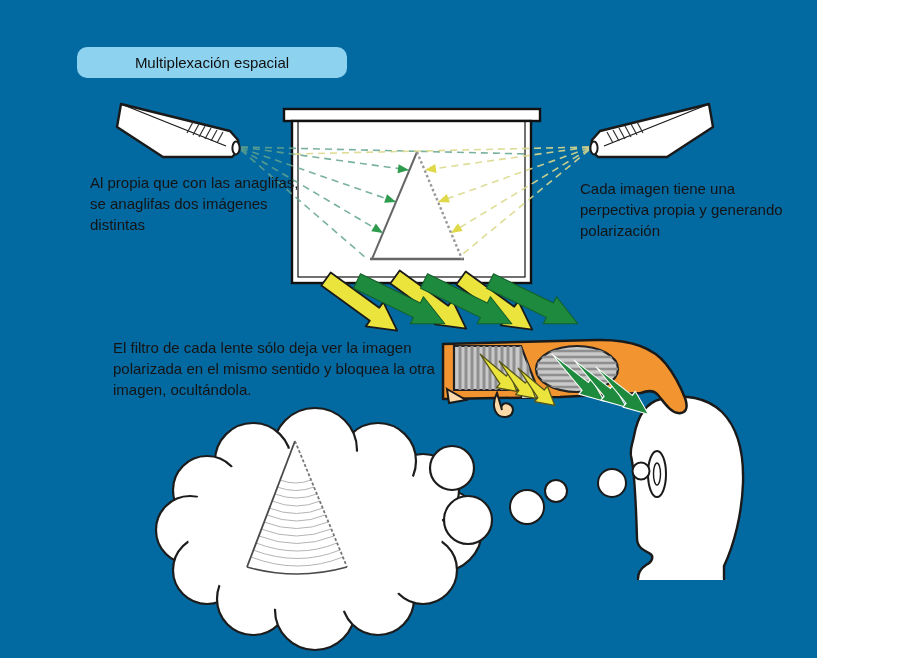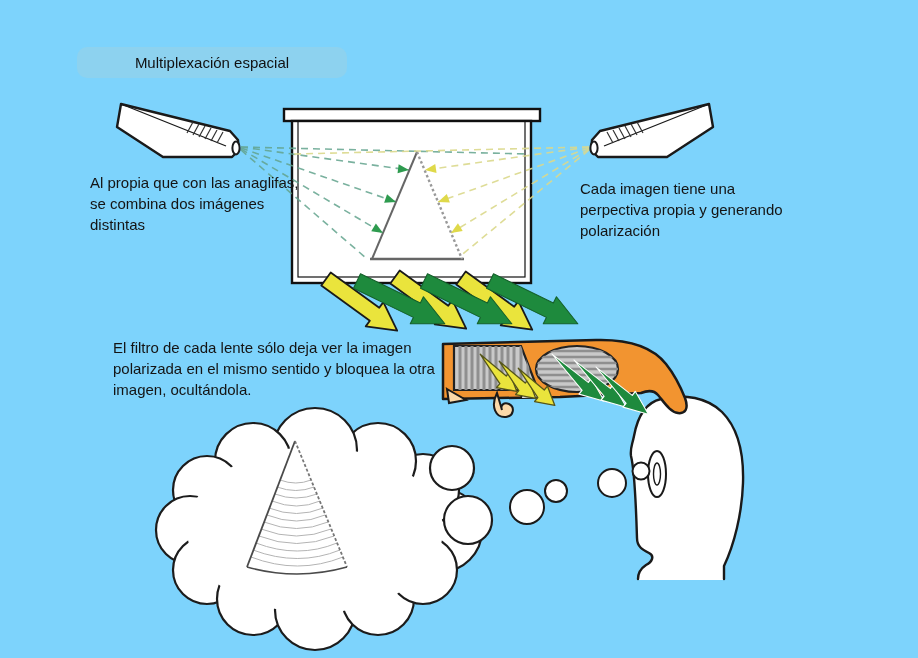--- a/index.html
+++ b/index.html
@@ -1,16 +1,16 @@
 <!DOCTYPE html>
 <html><head>
 <meta charset="utf-8">
 <style>
   html,body{margin:0;padding:0;background:#fff;}
-  .canvas{position:relative;width:918px;height:658px;background:#7dd3fc;overflow:hidden;
+  .canvas{position:relative;width:817px;height:658px;background:#0369a1;overflow:hidden;
           font-family:"Liberation Sans",sans-serif;color:#141414;text-decoration:underline;}
   .layer{position:absolute;left:0;top:0;}
   .title-badge{position:absolute;left:77px;top:47px;width:270px;height:31px;
                background:#8DD2EF;border-radius:10px;display:flex;align-items:center;
                justify-content:center;font-size:15px;color:#111;}
   .note{position:absolute;font-size:15px;line-height:21px;color:#141414;}
   .note div{white-space:nowrap;}
 </style>
 </head>
 <body>
@@ -184,21 +184,21 @@
       </g>
     </g>
   </svg>
 
   <div class="title-badge">
     <span>Multiplexación espacial</span>
   </div>
 
   <div class="note" style="left:90px;top:172px;">
     <div>Al propia que con las anaglifas,</div>
-    <div>se combina dos imágenes</div>
+    <div>se anaglifas dos imágenes</div>
     <div>distintas</div>
   </div>
 
   <div class="note" style="left:580px;top:178px;">
     <div>Cada imagen tiene una</div>
     <div>perpectiva propia y generando</div>
     <div>polarización</div>
   </div>
 
   <div class="note" style="left:113px;top:337px;">

